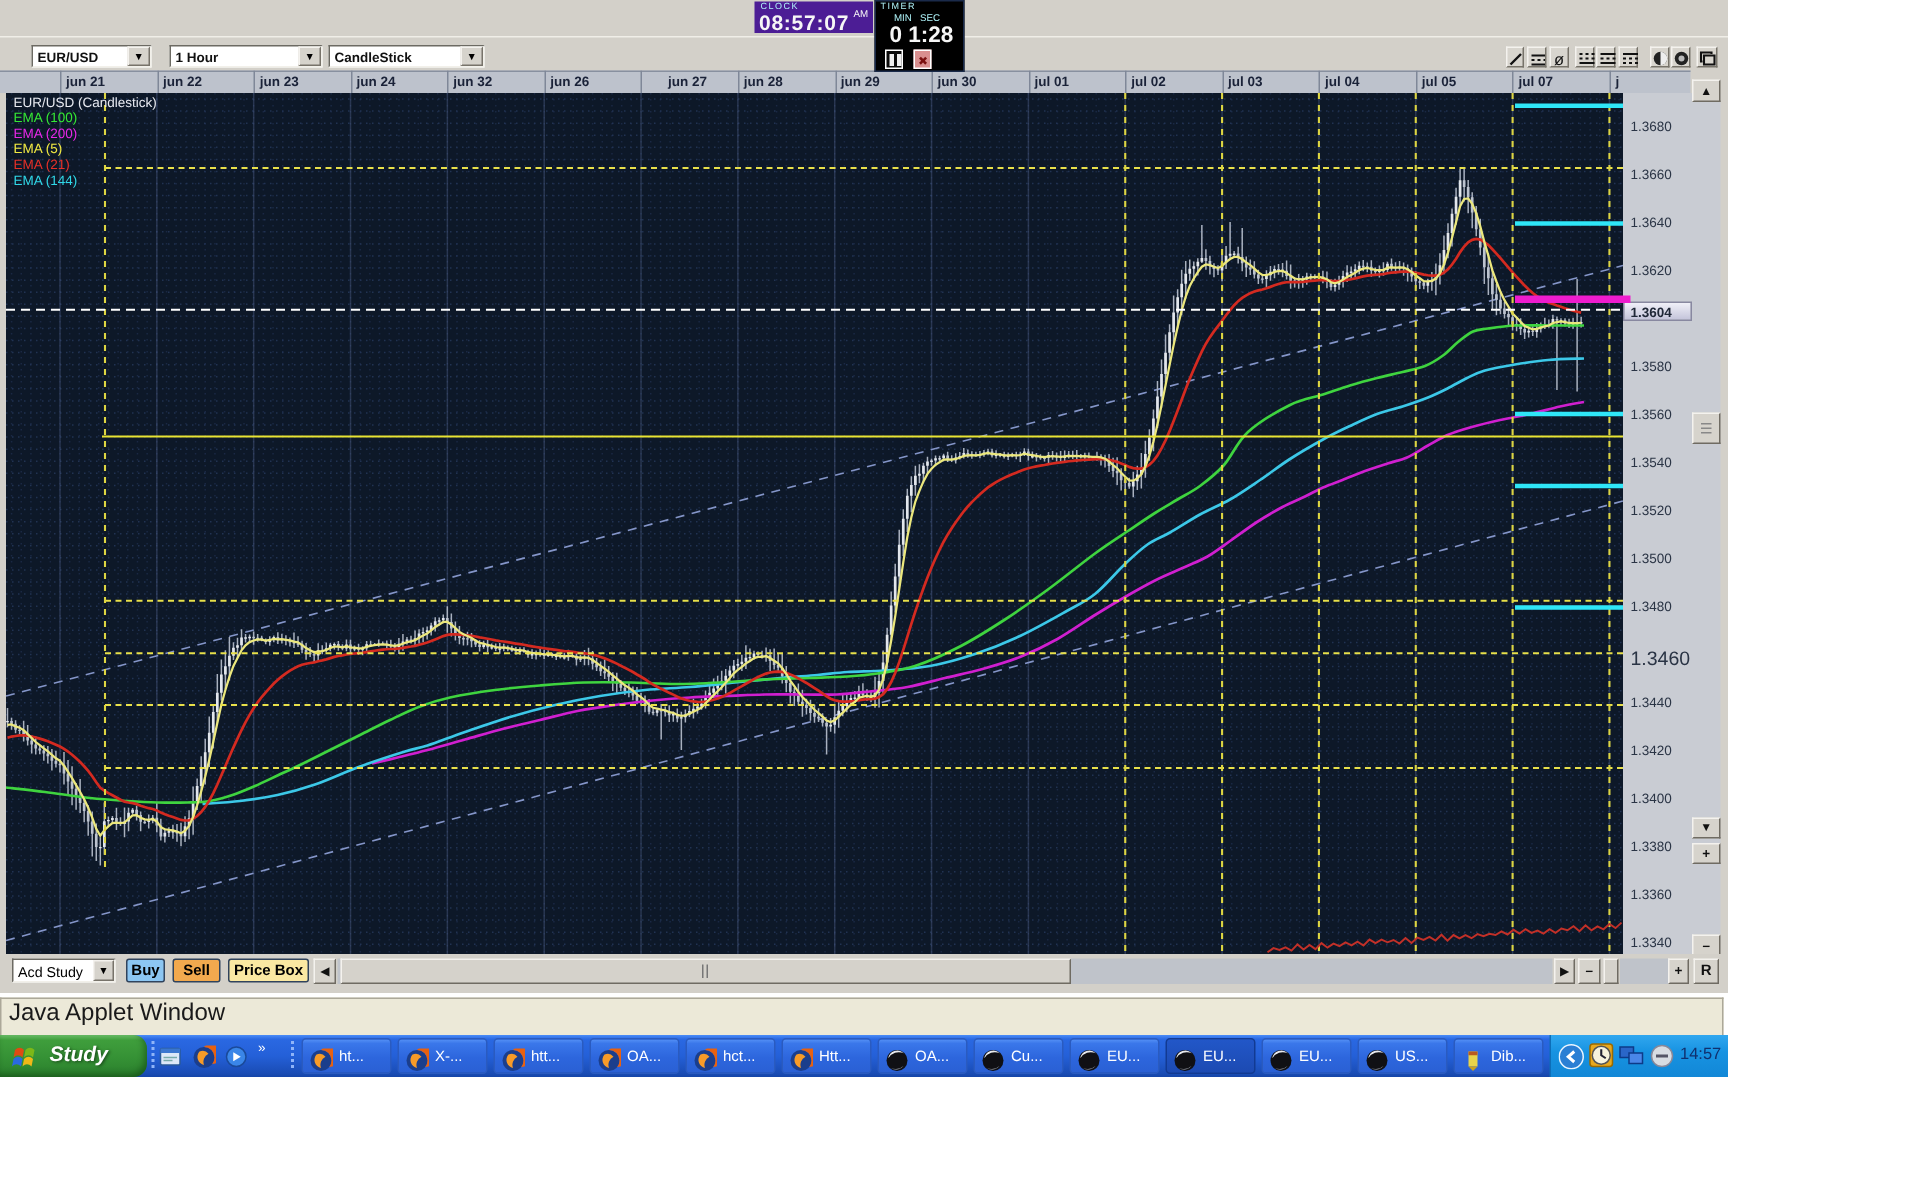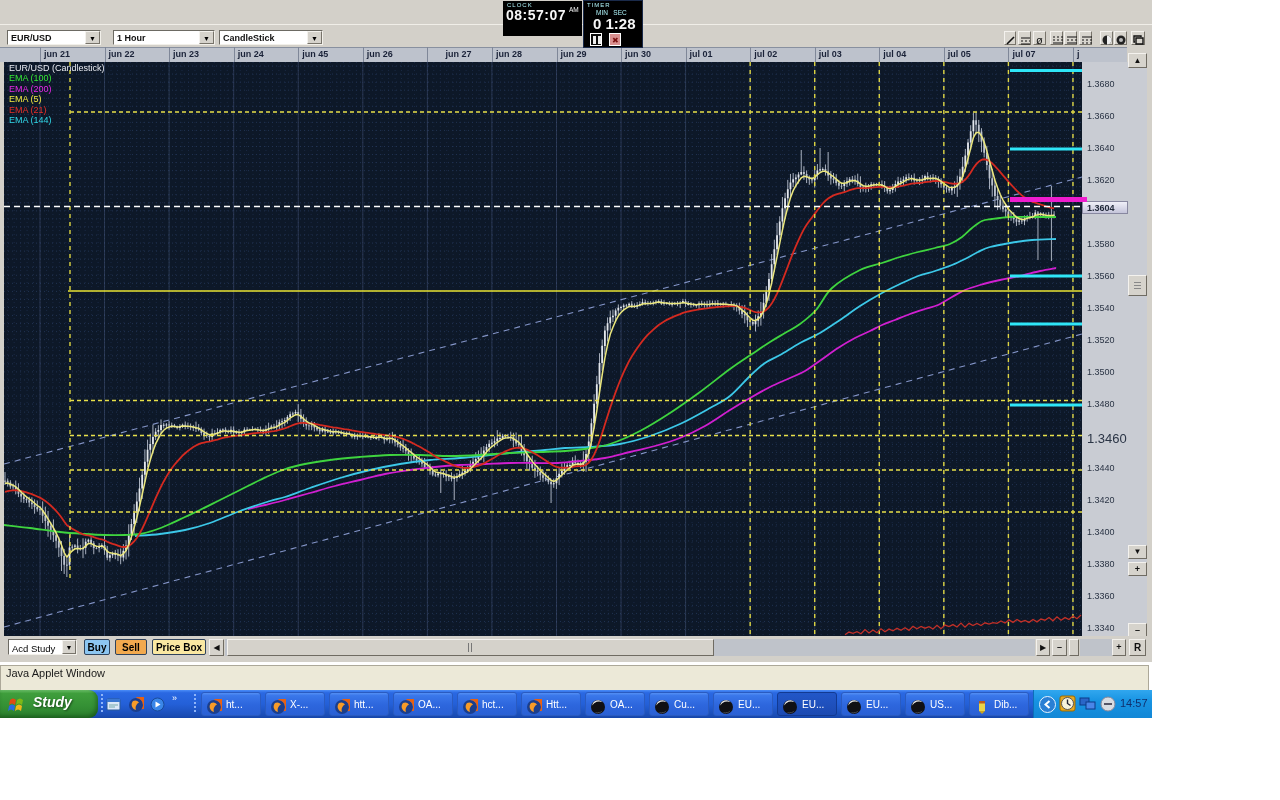--- a/index.html
+++ b/index.html
@@ -1,21 +1,21 @@
 <!DOCTYPE html>
 <html><head><meta charset="utf-8"><style>
 *{margin:0;padding:0;box-sizing:border-box;font-family:"Liberation Sans",sans-serif}
 body{width:1280px;height:800px;background:#fff;position:relative;overflow:hidden}
 </style></head><body>
 
 <div style="position:absolute;left:0;top:0;width:1152px;height:662px;background:#d3d0c9">
 
 
   <div style="position:absolute;left:0;top:24px;width:1152px;height:23px;background:#d3d0c9;border-top:1px solid #f0eee8"></div>
-  <div style="position:absolute;left:7px;top:30px;width:94px;height:15px;background:#fff;border:1px solid;border-color:#6c6a63 #f2f0ea #f2f0ea #6c6a63">
+  <div style="position:absolute;left:21px;top:30px;width:80px;height:15px;background:#fff;border:1px solid;border-color:#6c6a63 #f2f0ea #f2f0ea #6c6a63">
       <span style="position:absolute;left:3px;top:2px;font-size:9px;font-weight:700;color:#111">EUR/USD</span>
       <span style="position:absolute;right:0;top:0;width:15px;height:13px;background:#d6d3cc;border:1px solid;border-color:#f4f2ee #77736a #77736a #f4f2ee;text-align:center;font-size:7px;line-height:13px">▼</span>
     </div>
     <div style="position:absolute;left:113px;top:30px;width:102px;height:15px;background:#fff;border:1px solid;border-color:#6c6a63 #f2f0ea #f2f0ea #6c6a63">
       <span style="position:absolute;left:3px;top:2px;font-size:9px;font-weight:700;color:#111">1 Hour</span>
       <span style="position:absolute;right:0;top:0;width:15px;height:13px;background:#d6d3cc;border:1px solid;border-color:#f4f2ee #77736a #77736a #f4f2ee;text-align:center;font-size:7px;line-height:13px">▼</span>
     </div>
     <div style="position:absolute;left:219px;top:30px;width:104px;height:15px;background:#ffffff;border:1px solid;border-color:#6c6a63 #f2f0ea #f2f0ea #6c6a63">
       <span style="position:absolute;left:3px;top:2px;font-size:9px;font-weight:700;color:#111">CandleStick</span>
       <span style="position:absolute;right:0;top:0;width:15px;height:13px;background:#d6d3cc;border:1px solid;border-color:#f4f2ee #77736a #77736a #f4f2ee;text-align:center;font-size:7px;line-height:13px">▼</span>
@@ -49,21 +49,21 @@
     <div style="position:absolute;left:1131px;top:31px;width:14px;height:14px;background:#d8d5ce;border:1px solid;border-color:#f4f2ee #77736a #77736a #f4f2ee"><svg width="14" height="12">
         <path d="M4 4h7v6H4zM3 8H2V2h7v1" stroke="#111" stroke-width="1.4" fill="none"></path>
       </svg></div>
 
   <div style="position:absolute;left:0;top:47px;width:1127px;height:15px;background:#bdc2cc;border-top:1px solid #88909f"></div>
   <div style="position:absolute;left:0;top:47px;width:1080px;height:15px;font-size:9px;font-weight:700;color:#1a2238;overflow:hidden">
       <div style="position:absolute;left:40.0px;top:0;width:64px;height:15px;border-left:1px solid #7f8798;padding-left:3px;line-height:15px">jun 21</div>
       <div style="position:absolute;left:104.6px;top:0;width:64px;height:15px;border-left:1px solid #7f8798;padding-left:3px;line-height:15px">jun 22</div>
       <div style="position:absolute;left:169.1px;top:0;width:64px;height:15px;border-left:1px solid #7f8798;padding-left:3px;line-height:15px">jun 23</div>
       <div style="position:absolute;left:233.7px;top:0;width:64px;height:15px;border-left:1px solid #7f8798;padding-left:3px;line-height:15px">jun 24</div>
-      <div style="position:absolute;left:298.2px;top:0;width:64px;height:15px;border-left:1px solid #7f8798;padding-left:3px;line-height:15px">jun 45</div>
+      <div style="position:absolute;left:298.2px;top:0;width:64px;height:15px;border-left:1px solid #7f8798;padding-left:3px;line-height:15px">jun 32</div>
       <div style="position:absolute;left:362.8px;top:0;width:64px;height:15px;border-left:1px solid #7f8798;padding-left:3px;line-height:15px">jun 26</div>
       <div style="position:absolute;left:427.4px;top:0;width:44px;height:15px;border-left:1px solid #7f8798;padding-left:17px;line-height:15px">jun 27</div>
       <div style="position:absolute;left:491.9px;top:0;width:64px;height:15px;border-left:1px solid #7f8798;padding-left:3px;line-height:15px">jun 28</div>
       <div style="position:absolute;left:556.5px;top:0;width:64px;height:15px;border-left:1px solid #7f8798;padding-left:3px;line-height:15px">jun 29</div>
       <div style="position:absolute;left:621.0px;top:0;width:64px;height:15px;border-left:1px solid #7f8798;padding-left:3px;line-height:15px">jun 30</div>
       <div style="position:absolute;left:685.6px;top:0;width:64px;height:15px;border-left:1px solid #7f8798;padding-left:3px;line-height:15px">jul 01</div>
       <div style="position:absolute;left:750.2px;top:0;width:64px;height:15px;border-left:1px solid #7f8798;padding-left:3px;line-height:15px">jul 02</div>
       <div style="position:absolute;left:814.7px;top:0;width:64px;height:15px;border-left:1px solid #7f8798;padding-left:3px;line-height:15px">jul 03</div>
       <div style="position:absolute;left:879.3px;top:0;width:64px;height:15px;border-left:1px solid #7f8798;padding-left:3px;line-height:15px">jul 04</div>
       <div style="position:absolute;left:943.8px;top:0;width:64px;height:15px;border-left:1px solid #7f8798;padding-left:3px;line-height:15px">jul 05</div>
@@ -157,41 +157,41 @@
     <div style="position:absolute;left:225px;top:639px;width:810px;height:17px;background:#bfc3ca"></div>
     <div style="position:absolute;left:227px;top:639px;width:487px;height:17px;background:#d5d2cb;border:1px solid;border-color:#f4f2ee #6f6b62 #6f6b62 #f4f2ee"></div>
     <div style="position:absolute;left:468px;top:643px;width:1px;height:9px;background:#777"></div>
     <div style="position:absolute;left:471px;top:643px;width:1px;height:9px;background:#777"></div>
     <div style="position:absolute;left:1036px;top:639px;width:14px;height:17px;background:#d6d3cc;border:1px solid;border-color:#f4f2ee #6f6b62 #6f6b62 #f4f2ee;text-align:center;font-size:8px;line-height:15px;color:#111">▶</div>
     <div style="position:absolute;left:1052px;top:639px;width:15px;height:17px;background:#d6d3cc;border:1px solid;border-color:#f4f2ee #6f6b62 #6f6b62 #f4f2ee;text-align:center;font-size:9px;line-height:15px;color:#111"><b>–</b></div>
     <div style="position:absolute;left:1069px;top:639px;width:10px;height:17px;background:#d5d2cb;border:1px solid;border-color:#f4f2ee #6f6b62 #6f6b62 #f4f2ee"></div>
     <div style="position:absolute;left:1080px;top:639px;width:32px;height:17px;background:#bfc3ca"></div>
     <div style="position:absolute;left:1112px;top:639px;width:14px;height:17px;background:#d6d3cc;border:1px solid;border-color:#f4f2ee #6f6b62 #6f6b62 #f4f2ee;text-align:center;font-size:9px;line-height:15px;color:#111"><b>+</b></div>
     <div style="position:absolute;left:1129px;top:639px;width:17px;height:17px;background:#d6d3cc;border:1px solid;border-color:#f4f2ee #6f6b62 #6f6b62 #f4f2ee;text-align:center;font-size:10px;line-height:15px;color:#111"><b>R</b></div>
-  <div style="position:absolute;left:503px;top:1px;width:79px;height:35px;background:#000000">
+  <div style="position:absolute;left:503px;top:1px;width:79px;height:21px;background:#4c1d95">
       <span style="position:absolute;left:4px;top:1px;font-size:6px;letter-spacing:1px;color:#aef2f8">CLOCK</span>
       <span style="position:absolute;left:3px;top:6px;font-size:14px;font-weight:700;letter-spacing:.5px;color:#f6f6f6">08:57:07</span>
       <span style="position:absolute;left:66px;top:5px;font-size:6.5px;color:#f6f6f6">AM</span>
     </div>
   <div style="position:absolute;left:583px;top:0;width:60px;height:48px;background:#000;border:1px solid #1a2a4a">
       <span style="position:absolute;left:3px;top:1px;font-size:6px;letter-spacing:1px;color:#aef2f8">TIMER</span>
       <span style="position:absolute;left:12px;top:8px;font-size:6.5px;color:#aef2f8">MIN&nbsp;&nbsp;&nbsp;SEC</span>
       <span style="position:absolute;left:9px;top:14px;font-size:15px;font-weight:700;color:#f6f6f6">0 1:28</span>
       <span style="position:absolute;left:6px;top:32px;width:12px;height:13px;background:#0a0a0a;border:1px solid #fff">
         <span style="position:absolute;left:2px;top:2px;width:3px;height:8px;background:#eee"></span>
         <span style="position:absolute;left:7px;top:2px;width:3px;height:8px;background:#eee"></span>
       </span>
       <span style="position:absolute;left:25px;top:32px;width:12px;height:13px;background:#d98f8f;border:1px solid #fff">
         <span style="position:absolute;left:2px;top:2px;font-size:8px;color:#7a1010">✖</span>
       </span>
     </div>
 </div>
 
 <div style="position:absolute;left:0;top:665px;width:1149px;height:25px;background:#ece9d8;border:1px solid #aca899;border-bottom:none">
-  <span style="position:absolute;left:5px;top:1px;font-size:11px;color:#1a1a1a">Java Applet Window</span>
+  <span style="position:absolute;left:5px;top:1px;font-size:16px;color:#1a1a1a">Java Applet Window</span>
 </div>
 <div style="position:absolute;left:0;top:690px;width:1152px;height:28px;background:linear-gradient(#4b8df8 0%,#2a68e2 10%,#2460d8 50%,#1a4cb4 92%,#1545a8 100%)">
     <div style="position:absolute;left:0;top:0;width:98px;height:28px;border-radius:0 9px 9px 0;background:linear-gradient(#6cc26a 0%,#3f9e3c 12%,#359135 55%,#2a7e2c 100%);box-shadow:inset -2px -2px 4px rgba(0,40,0,.4)">
       <svg width="22" height="20" style="position:absolute;left:8px;top:4px">
         <path d="M2 6c2-2 4-2 6 0l-1 5c-2-2-4-2-6 0z" fill="#e04a12"></path>
         <path d="M9 6c2-2 4-2 6 0l-1 5c-2-2-4-2-6 0z" fill="#7db818"></path>
         <path d="M1 12c2-2 4-2 6 0l-1 5c-2-2-4-2-6 0z" fill="#2a6ae0"></path>
         <path d="M8 12c2-2 4-2 6 0l-1 5c-2-2-4-2-6 0z" fill="#f0b818"></path>
       </svg>
       <span style="position:absolute;left:33px;top:4px;font-size:14px;font-weight:700;font-style:italic;color:#fff;text-shadow:1px 1px 2px #1a4a1a">Study</span>

